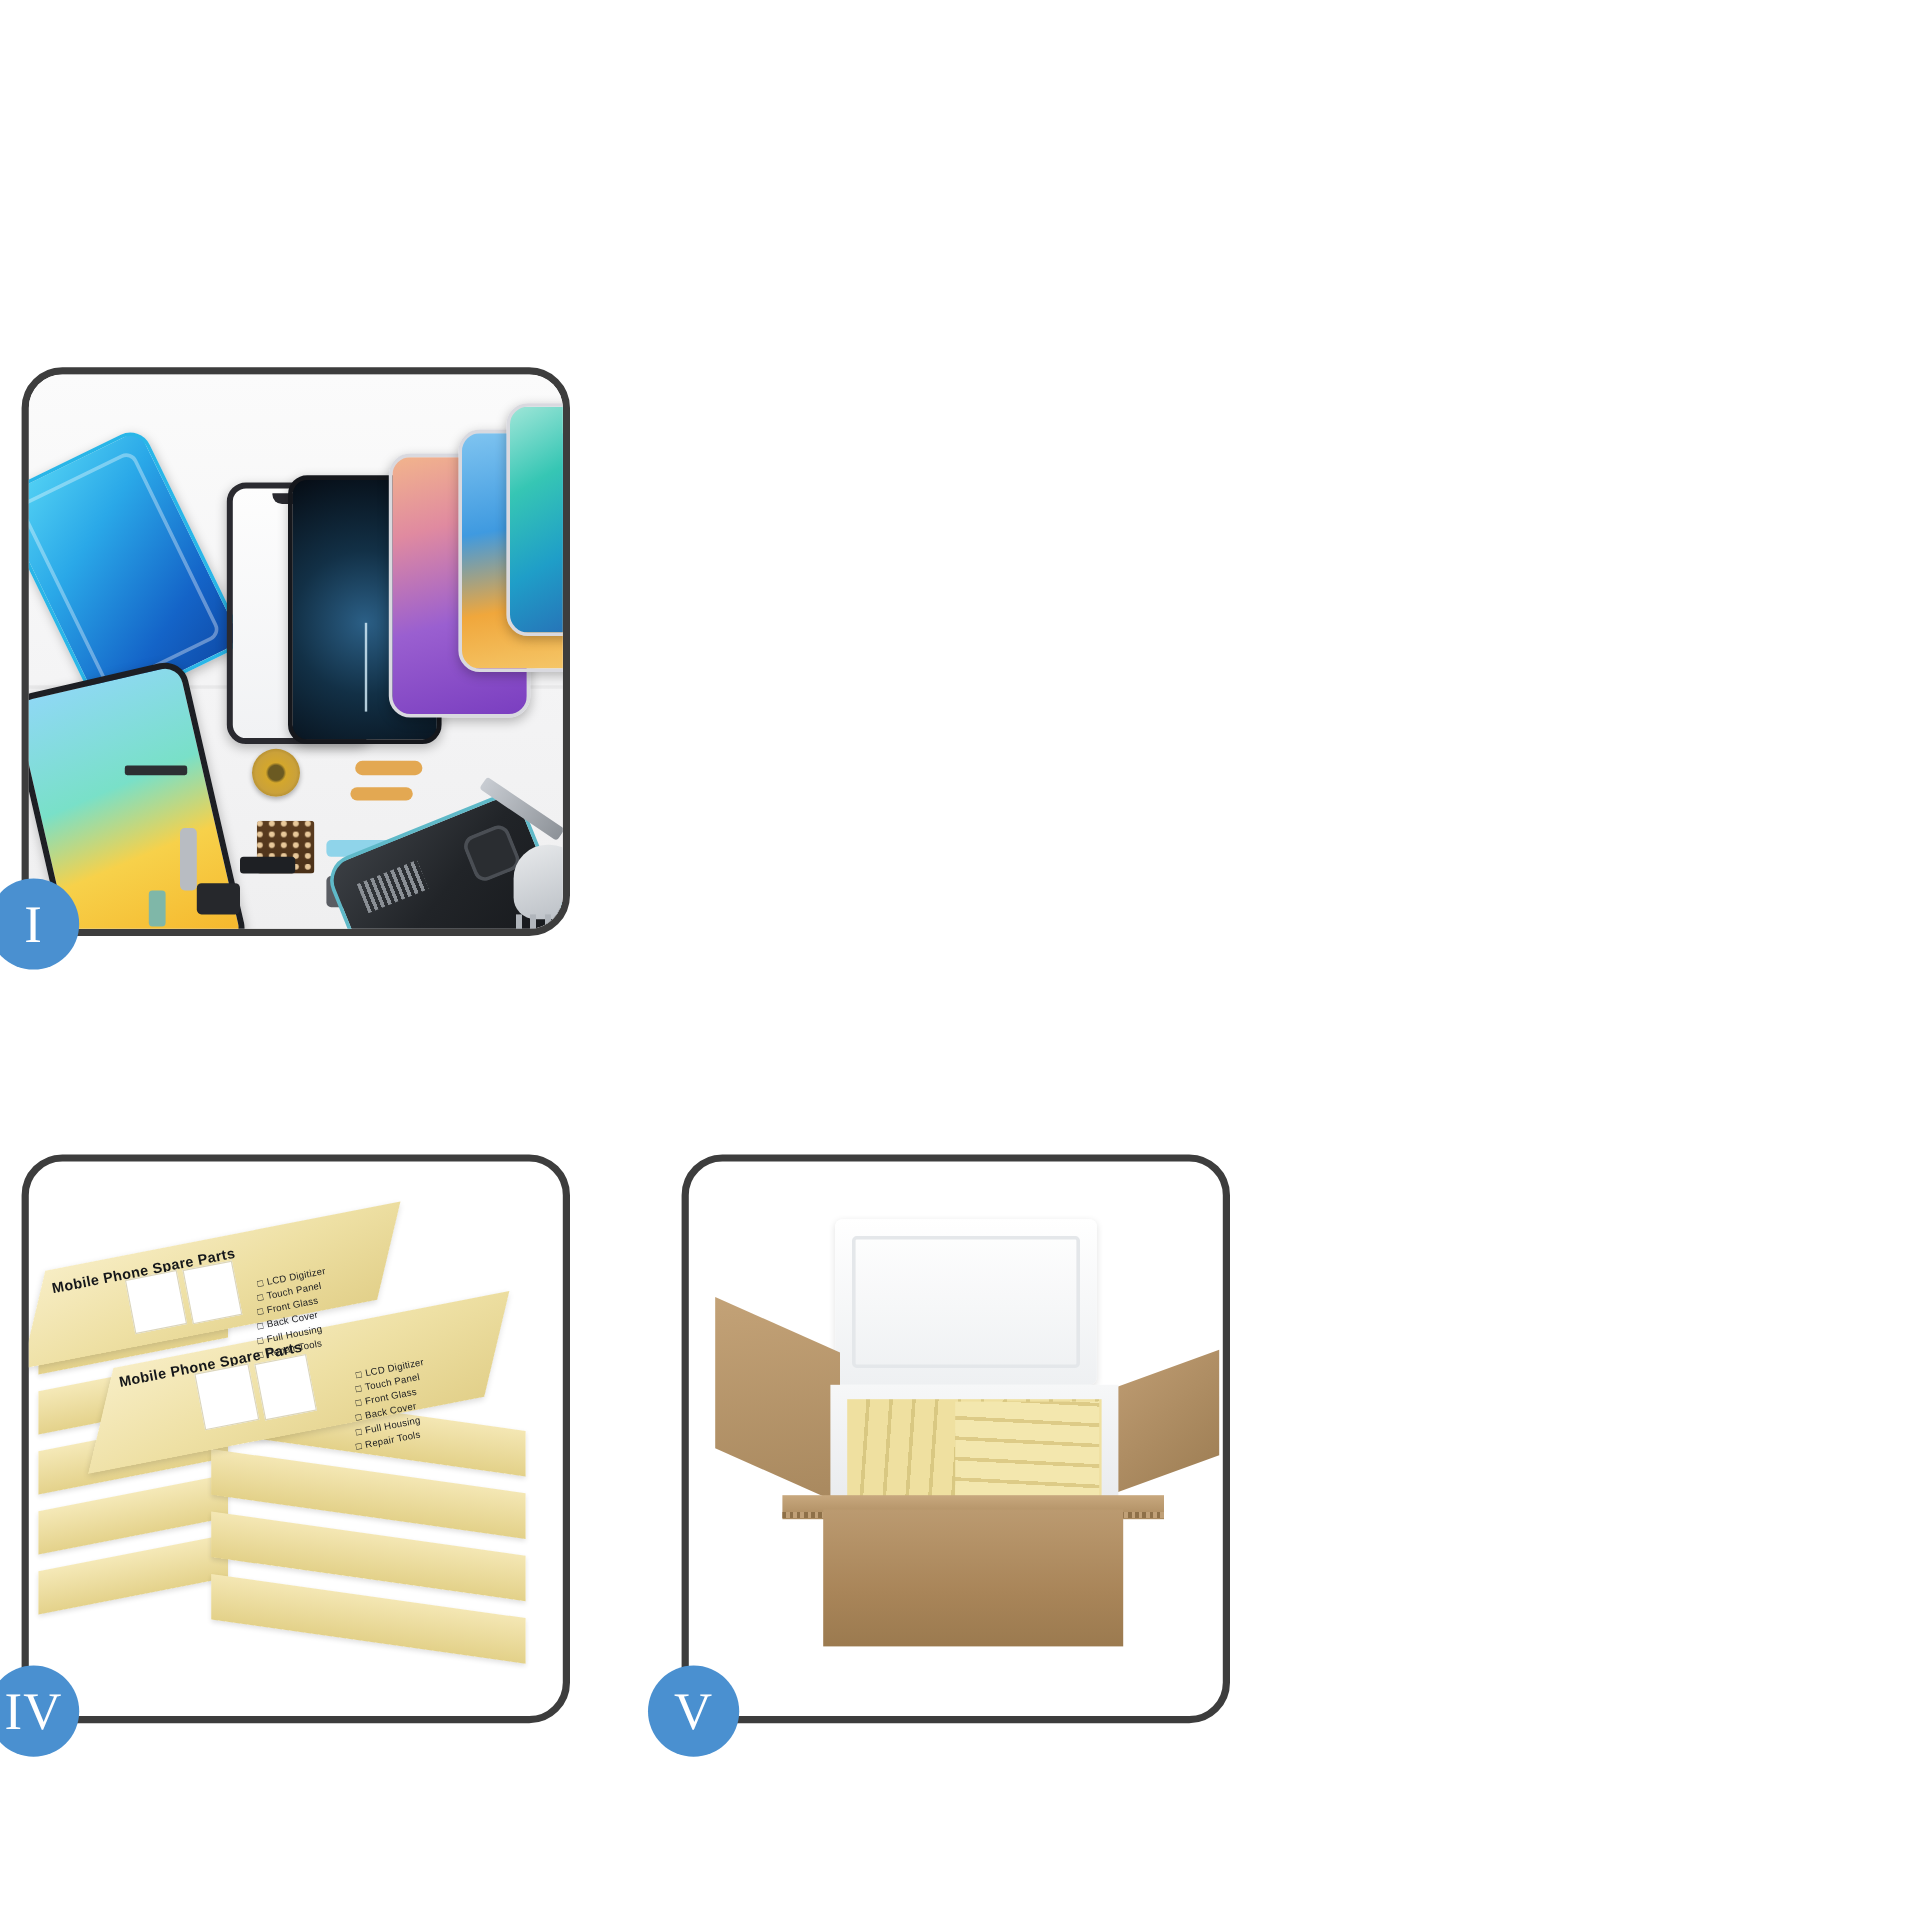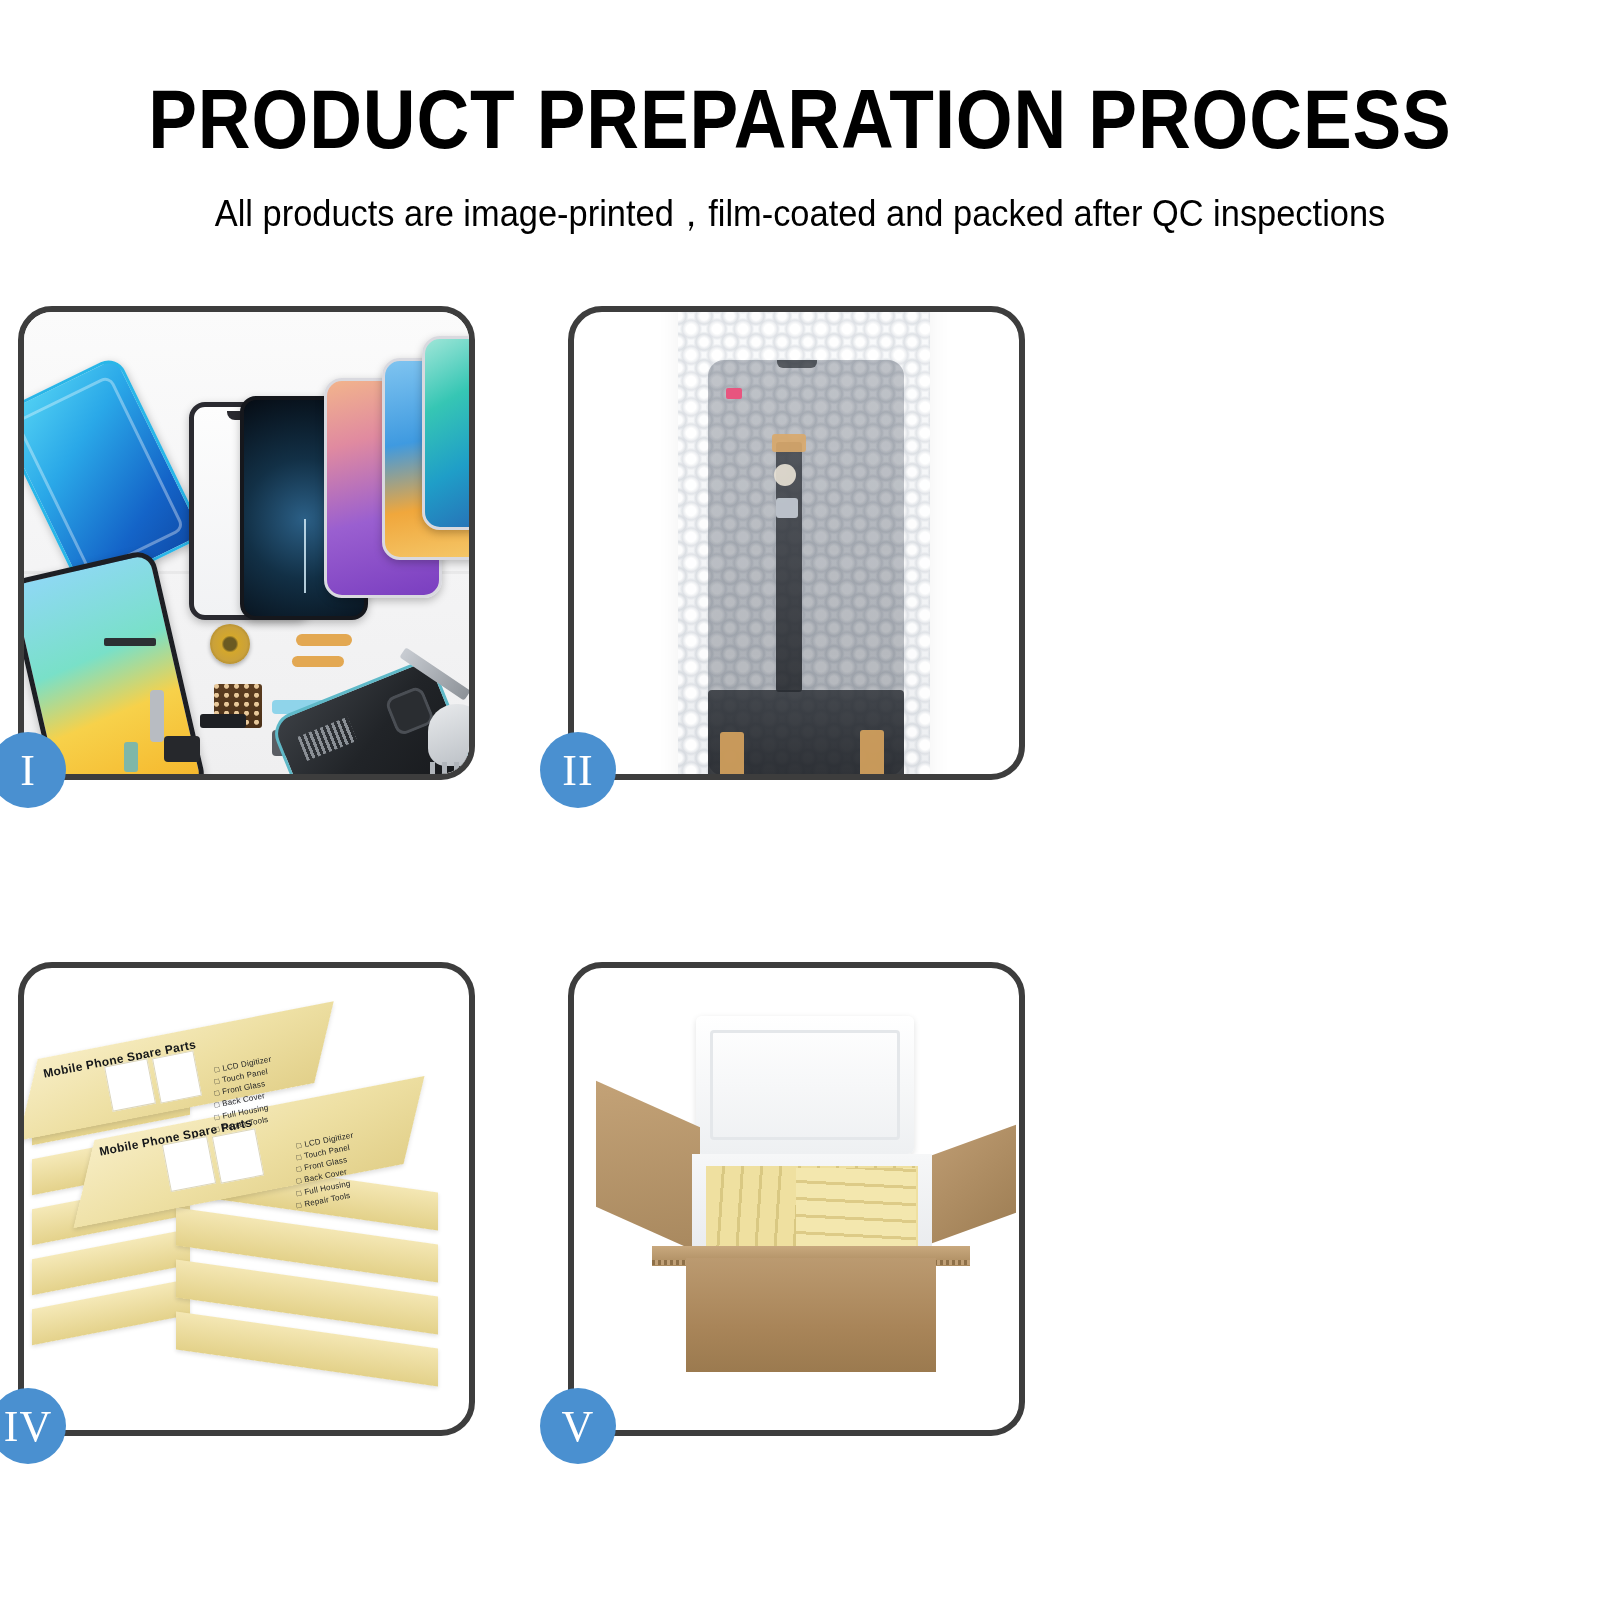--- a/index.html
+++ b/index.html
@@ -243,24 +243,20 @@
   .p6 .tab2{position:absolute;left:114px;top:330px;width:42px;height:38px;
     background:rgba(255,255,255,.14);transform:skewY(14deg);}
   .p6 .seam{position:absolute;left:226px;top:150px;width:3px;height:226px;
     background:rgba(0,0,0,.16);}
 </style>
 </head>
 <body>
 
 <div class="page">
 
-  <div class="header">
-    <div class="title">PRODUCT PREPARATION PROCESS</div>
-    <div class="subtitle">All products are image-printed，film-coated and packed after QC inspections</div>
-  </div>
 
   <div class="grid">
 
     <div class="panel p1 c1 r1">
       <div class="inner">
         <div class="p1bg"></div>
         <div class="scene">
           <div class="sheen"></div>
           <div class="ph a"></div>
           <div class="ph b"></div>
@@ -284,38 +280,20 @@
           <div class="pt flexL"></div>
           <div class="housing"></div>
           <div class="tool"></div>
           <div class="glove"></div>
           <div class="screws"></div>
         </div>
       </div>
       <div class="badge">I</div>
     </div>
 
-    <div class="panel p2 c2 r1">
-      <div class="inner">
-        <div class="scene">
-          <div class="bag"></div>
-          <div class="lcd"></div>
-          <div class="notch"></div>
-          <div class="flexstrip"></div>
-          <div class="conn1"></div>
-          <div class="conn2"></div>
-          <div class="conn3"></div>
-          <div class="bottombar"></div>
-          <div class="gold1"></div>
-          <div class="gold2"></div>
-          <div class="pinklabel"></div>
-        </div>
-      </div>
-      <div class="badge">II</div>
-    </div>
 
 
     <div class="panel p4 c1 r2">
       <div class="inner">
         <div class="scene stack">
           <div class="bx bxL l5"></div>
             <div class="bx bxL l4"></div>
           <div class="bx bxL l3"></div>
             <div class="bx bxL l2"></div>
             <div class="bx bxL l1"></div>

